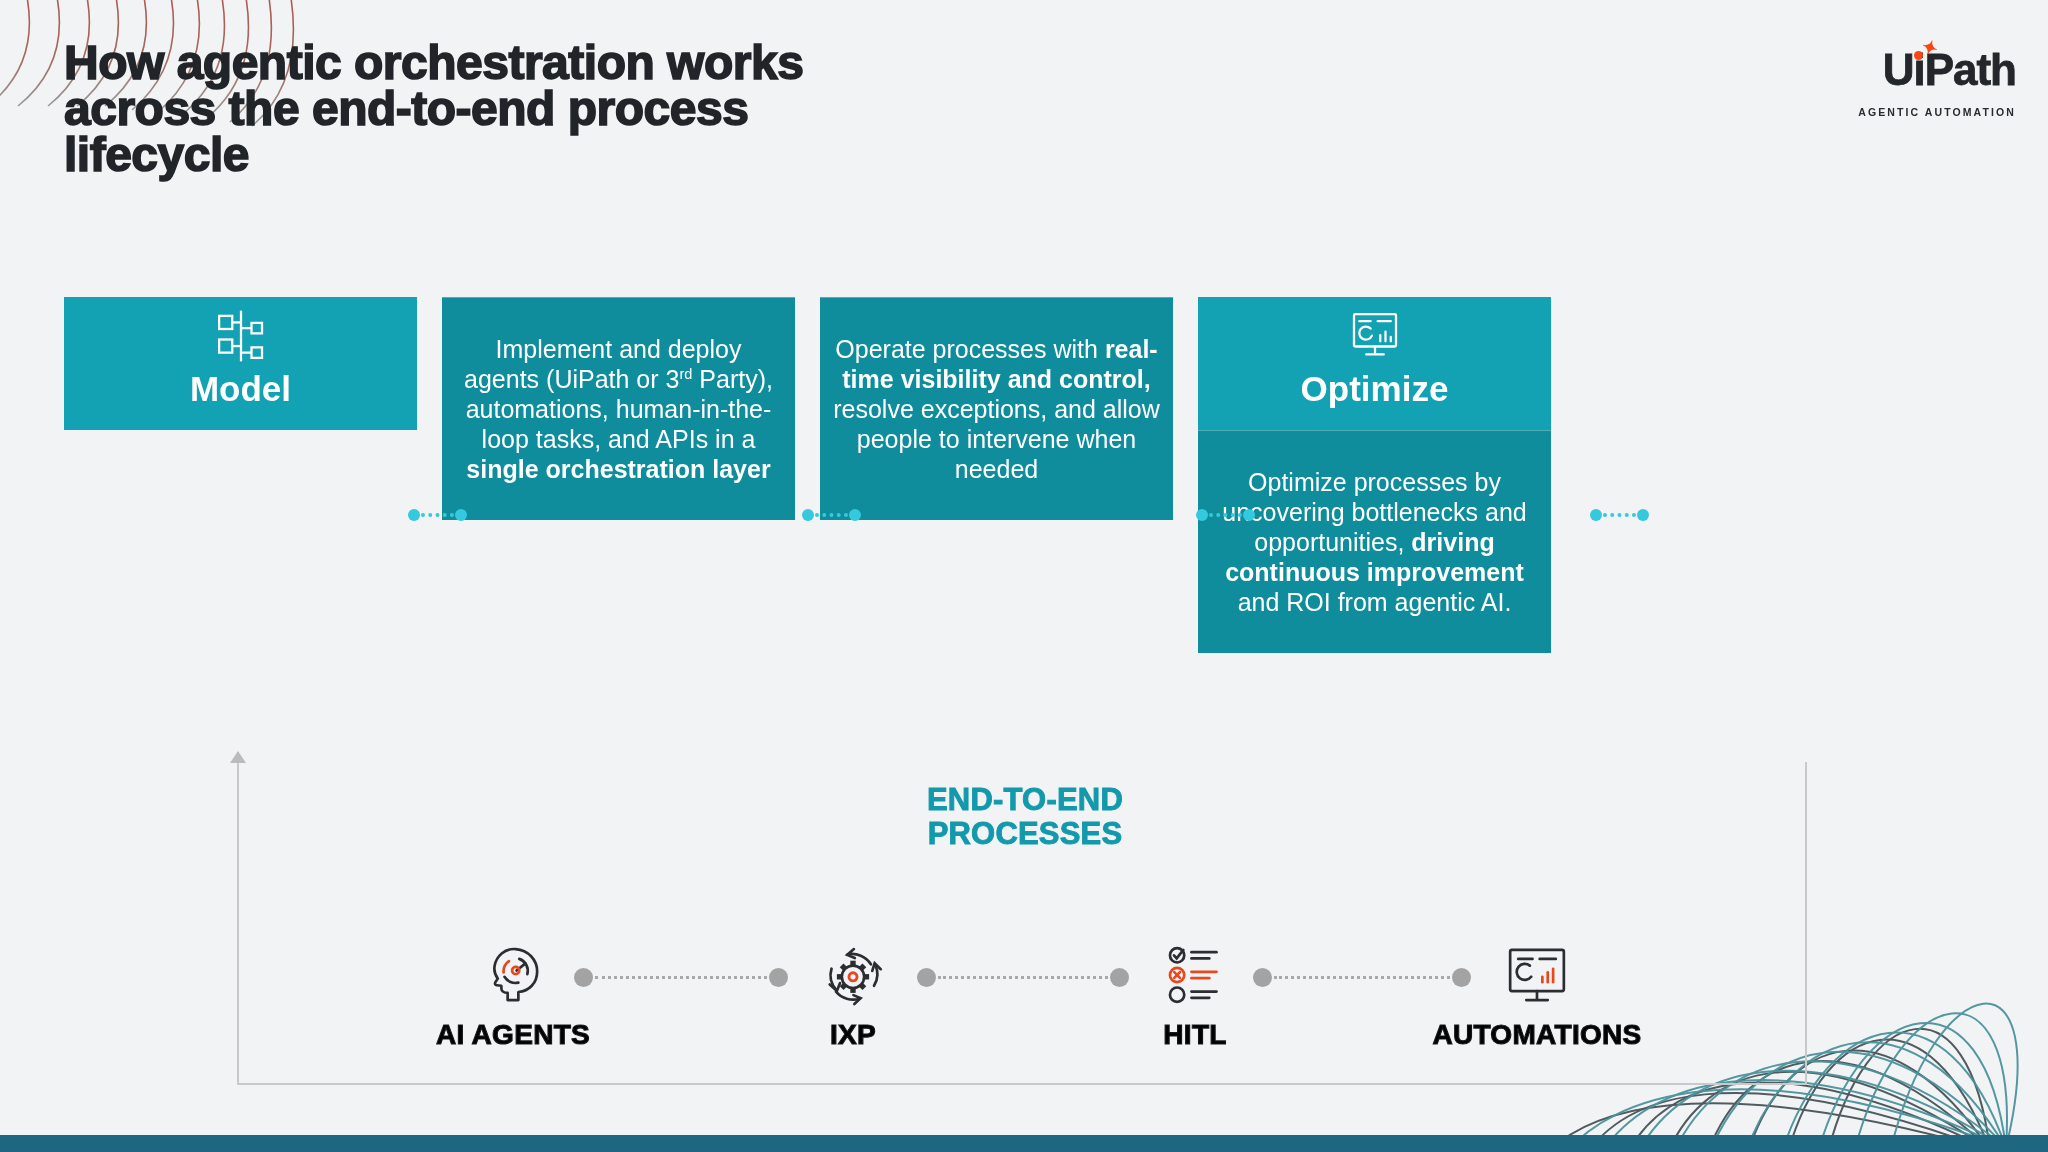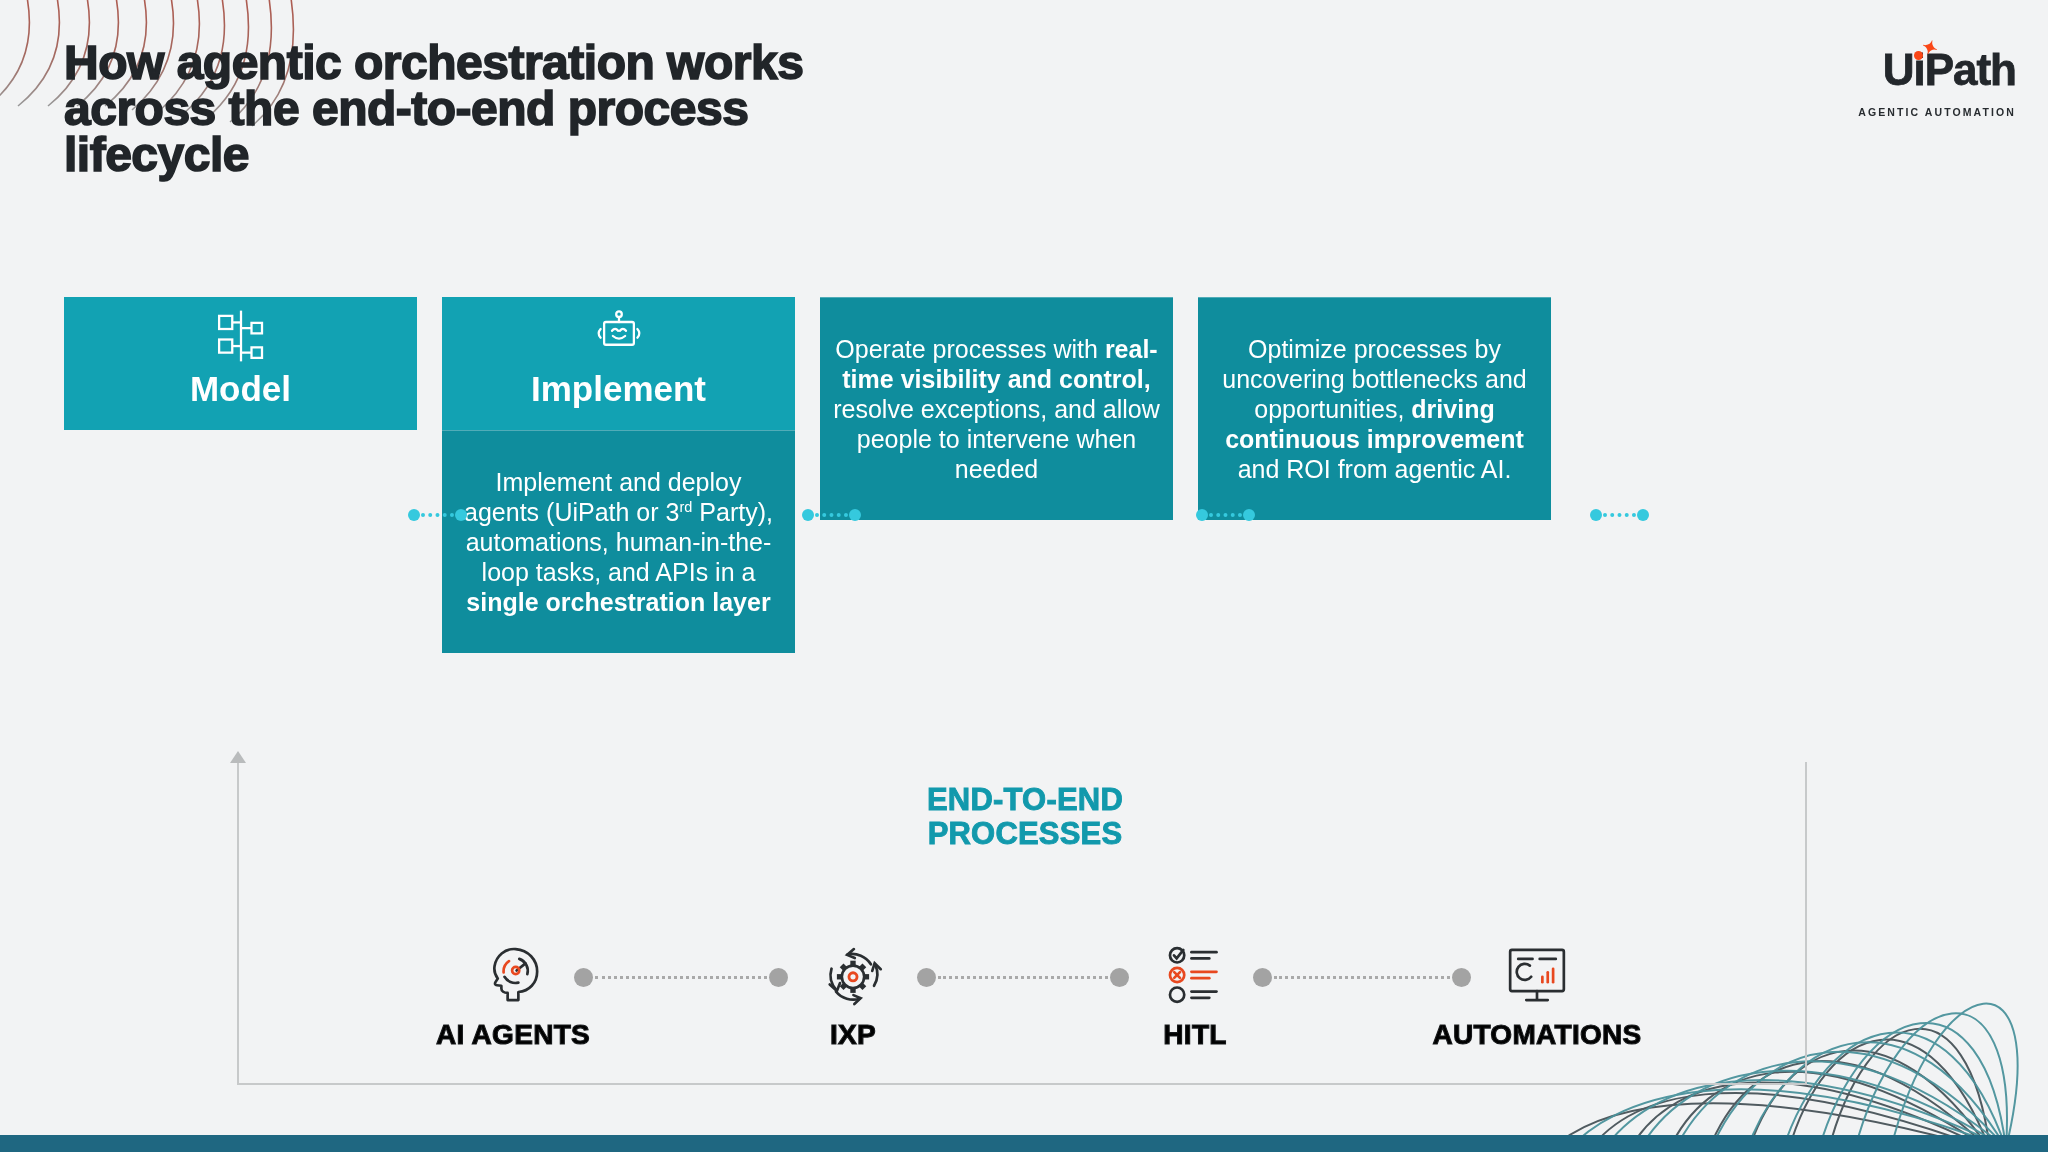--- a/index.html
+++ b/index.html
@@ -281,36 +281,36 @@
   <div class="cards-row" id="cards-row">
       <div class="card">
     <div class="card-top">
       <svg class="card-icon">
             <use href="#model-icon" xlink:href="#model-icon"></use>
           </svg>
       <h2 class="card-title">Model</h2>
     </div>
   </div>
       <div class="card">
-    <div class="card-top">
-      <svg class="card-icon">
-            <use href="#implement-icon" xlink:href="#implement-icon"></use>
-          </svg>
-      <h2 class="card-title">Implement</h2>
-    </div>
     <div class="card-body">
       <p class="card-text"><span>Implement and deploy agents (UiPath or 3</span><sup>rd</sup><span> Party), automations, human-in-the-loop tasks, and APIs in a </span><span class="b">single orchestration layer</span></p>
     </div>
   </div>
       <div class="card">
     <div class="card-body">
       <p class="card-text"><span>Operate processes with </span><span class="b">real-time visibility and control,</span><span> resolve exceptions, and allow people to intervene when needed</span></p>
     </div>
   </div>
       <div class="card">
+    <div class="card-top">
+      <svg class="card-icon">
+            <use href="#optimize-icon" xlink:href="#optimize-icon"></use>
+          </svg>
+      <h2 class="card-title">Optimize</h2>
+    </div>
     <div class="card-body">
       <p class="card-text"><span>Optimize processes by uncovering bottlenecks and opportunities, </span><span class="b">driving continuous improvement</span><span> and ROI from agentic AI.</span></p>
     </div>
   </div>
     </div>
 
   <div class="card-connector" style="left:408px;width:59px;">
       <span class="cdot"></span>
       <span class="cline"></span>
       <span class="cdot"></span>

